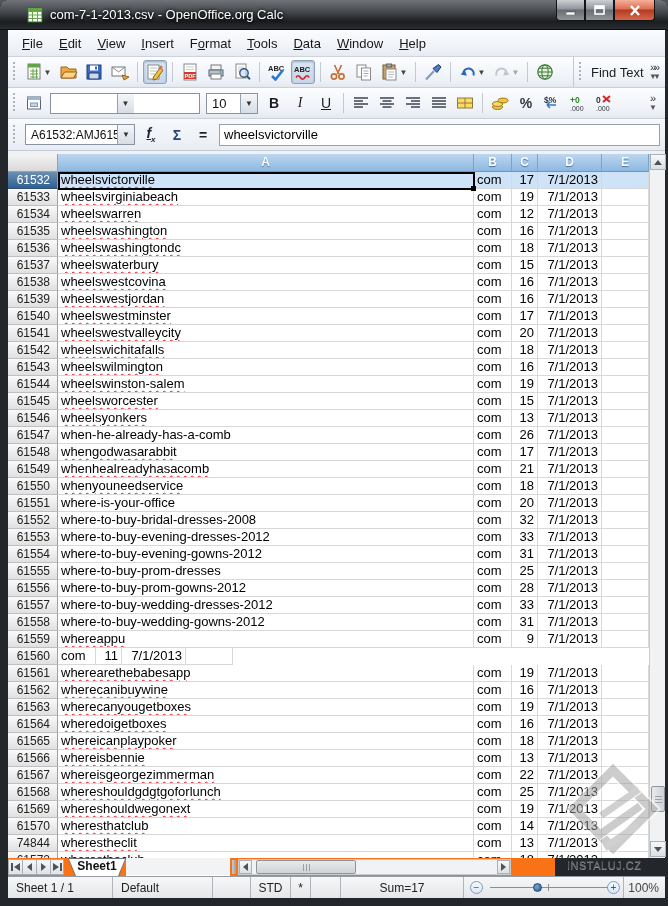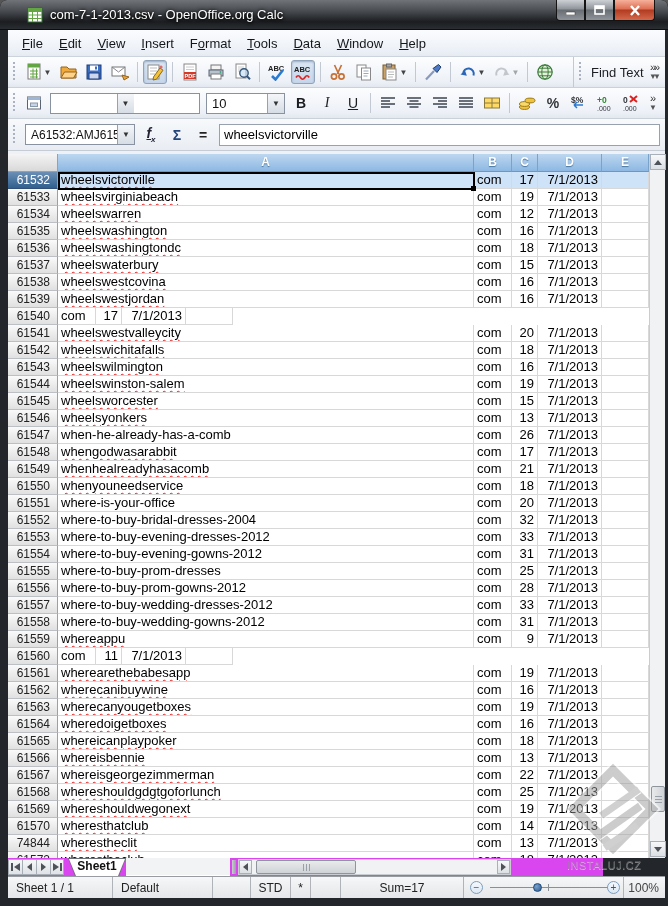--- a/index.html
+++ b/index.html
@@ -96,21 +96,21 @@
   .sbtn{position:absolute;left:0;width:16px;height:16px;background:linear-gradient(180deg,#f7f8fa,#dcdfe3);
     border:1px solid #aab0b7;display:flex;align-items:center;justify-content:center;}
   .tri{width:0;height:0;border-left:4px solid transparent;border-right:4px solid transparent;}
   .tri.up{border-bottom:5px solid #4e5259;}
   .tri.down{border-top:5px solid #4e5259;}
   .vthumb{position:absolute;left:1px;top:632px;width:14px;height:26px;
     background:linear-gradient(90deg,#e9eaec,#cfd2d6);border:1px solid #8f959c;border-radius:2px;}
   .vthumb::after{content:"";position:absolute;left:3px;top:9px;width:7px;height:7px;
     background:repeating-linear-gradient(180deg,#9aa0a8 0 1px,transparent 1px 3px);}
   
-  .tabstrip{position:absolute;left:8px;top:858px;width:595px;height:18px;background:#d946ef;
+  .tabstrip{position:absolute;left:8px;top:858px;width:547px;height:18px;background:#f97316;
     display:flex;align-items:stretch;}
   .navbtn{width:14px;height:16px;margin-top:1px;background:linear-gradient(180deg,#f6f7f9,#dfe2e6);
     border:1px solid #a8aeb5;border-right:none;display:flex;align-items:center;justify-content:center;}
   .navbtn:nth-child(4){border-right:1px solid #a8aeb5;}
   .sheettab{position:relative;width:58px;margin-left:4px;}
   .sheettab .shape{position:absolute;inset:0;background:#6a6f76;
     clip-path:polygon(0 0,100% 0,calc(100% - 7px) 100%,7px 100%);}
   .sheettab .shape2{position:absolute;inset:1px 1px 0 1px;background:#fff;
     clip-path:polygon(0 0,100% 0,calc(100% - 7px) 100%,7px 100%);}
   .sheettab .lbl{position:absolute;inset:0;text-align:center;font-size:12px;font-weight:bold;
@@ -400,21 +400,21 @@
               <rect x="2.5" y="3" width="13" height="12" fill="#fff" stroke="#5a6472"></rect>
               <rect x="2.5" y="3" width="13" height="3" fill="#9db6d8"></rect>
               <rect x="5.5" y="9" width="7" height="3.5" fill="#c8d4e8" stroke="#8899aa"></rect>
             </svg>
           </span>
         </div>
         <div class="combo" style="width: 150px; flex-direction: column;">
           <span class="cval">Arial</span>
           <span class="cbtn">▼</span>
         </div>
-        <div class="combo" style="width: 79px;">
+        <div class="combo" style="width: 52px;">
           <span class="cval">10</span>
           <span class="cbtn">▼</span>
         </div>
         <div class="tbtn">
           <span style="display: flex;">
             <span class="tglyph" style="font-weight:bold;color:#1a1c20;">B</span>
           </span>
         </div>
         <div class="tbtn">
           <span style="display: flex;">
@@ -597,20 +597,21 @@
       <div class="row">
         <div class="rh">61539</div>
         <div class="cell ca"><span class="sp">wheelswestjordan</span></div>
         <div class="cell cb">com</div>
         <div class="cell cc">16</div>
         <div class="cell cd">7/1/2013</div>
         <div class="cell ce"></div>
       </div>
       <div class="row">
         <div class="rh">61540</div>
+        <div class="cell ca"><span class="sp">wheelswestminster</span></div>
         <div class="cell cb">com</div>
         <div class="cell cc">17</div>
         <div class="cell cd">7/1/2013</div>
         <div class="cell ce"></div>
       </div>
       <div class="row">
         <div class="rh">61541</div>
         <div class="cell ca"><span class="sp">wheelswestvalleycity</span></div>
         <div class="cell cb">com</div>
         <div class="cell cc">20</div>
@@ -692,21 +693,21 @@
       <div class="row">
         <div class="rh">61551</div>
         <div class="cell ca">where-is-your-office</div>
         <div class="cell cb">com</div>
         <div class="cell cc">20</div>
         <div class="cell cd">7/1/2013</div>
         <div class="cell ce"></div>
       </div>
       <div class="row">
         <div class="rh">61552</div>
-        <div class="cell ca">where-to-buy-bridal-dresses-2004</div>
+        <div class="cell ca">where-to-buy-bridal-dresses-2008</div>
         <div class="cell cb">com</div>
         <div class="cell cc">32</div>
         <div class="cell cd">7/1/2013</div>
         <div class="cell ce"></div>
       </div>
       <div class="row">
         <div class="rh">61553</div>
         <div class="cell ca">where-to-buy-evening-dresses-2012</div>
         <div class="cell cb">com</div>
         <div class="cell cc">33</div>

